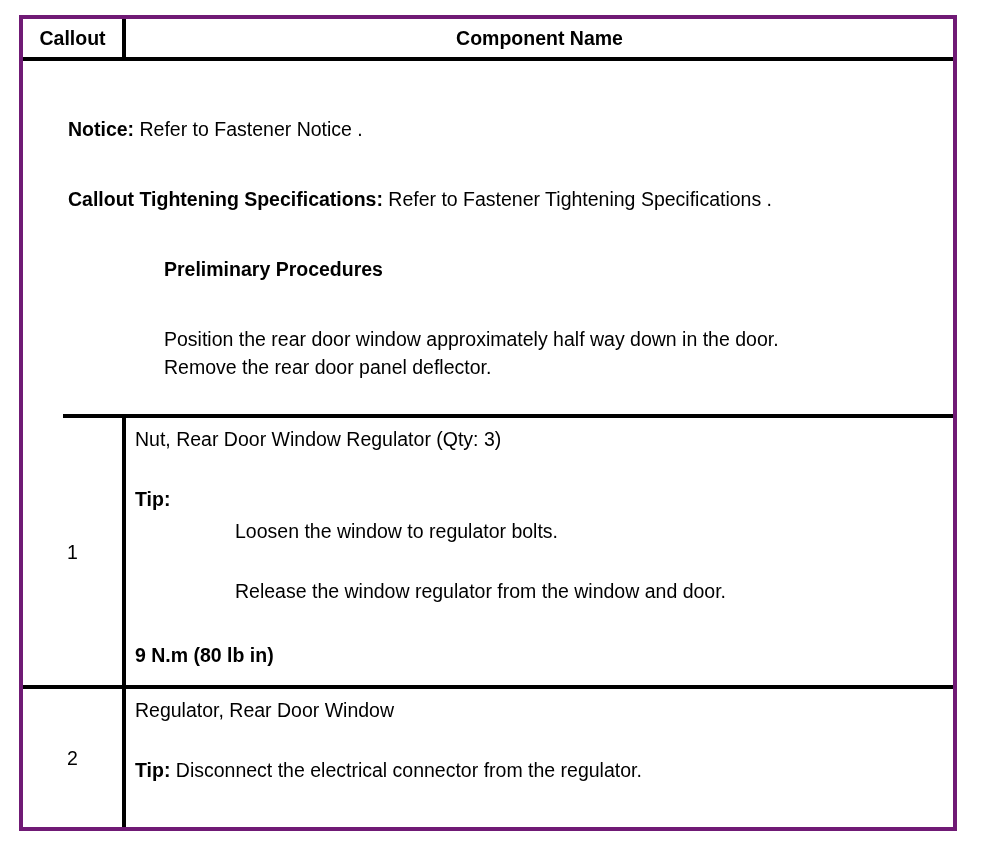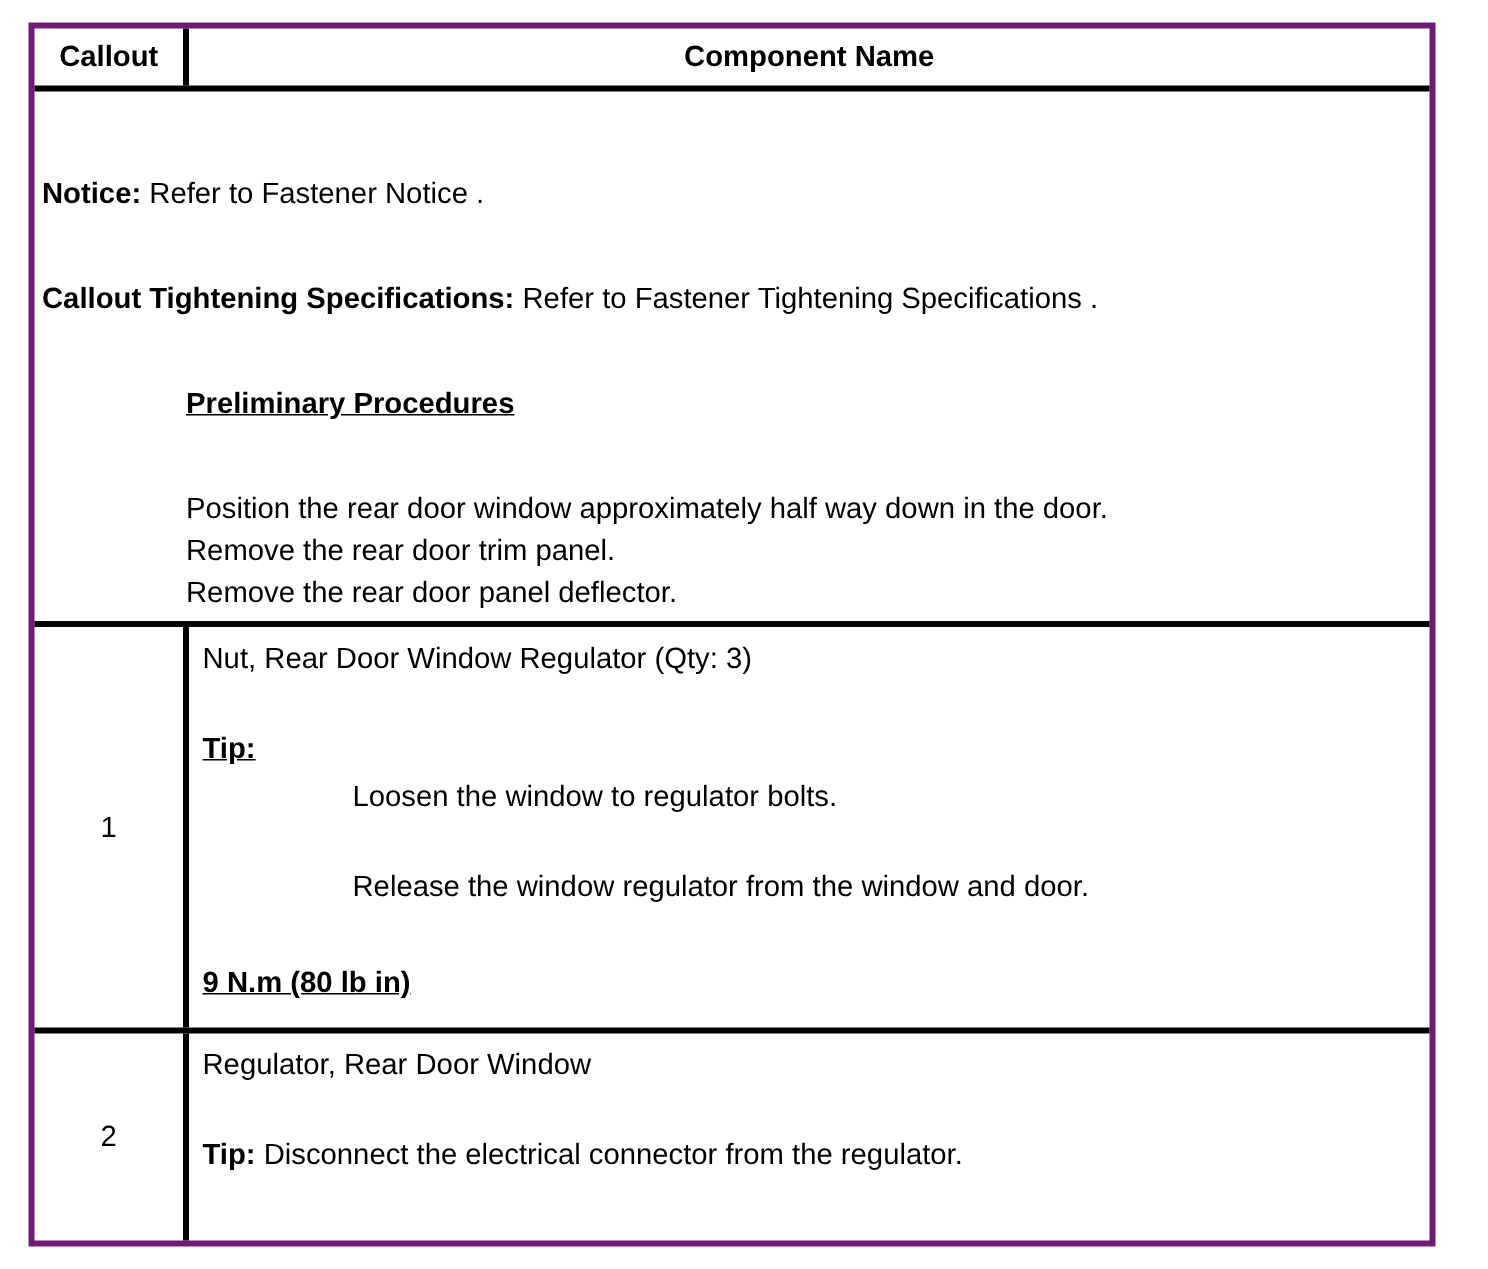--- a/index.html
+++ b/index.html
@@ -18,35 +18,36 @@
     color: #000000;
     font-size: 19.5px; line-height: 28px;
   }
 
   .row { display: flex; }
   .header-row { height: 42px; border-bottom: 4px solid #000000; flex: none; }
   .preamble-row {
     display: block;
     height: 357px; border-bottom: 4px solid #000000; flex: none;
     padding: 54px 6px 5px 5px;
+    margin-left: 40px;
   }
   .row-1 { height: 271px; border-bottom: 4px solid #000000; flex: none; }
   .row-2 { flex: 1; }
 
   .callout-cell {
     width: 103px; flex: none;
     border-right: 4px solid #000000;
     display: flex; align-items: center; justify-content: center;
   }
   .component-cell { flex: 1; min-width: 0; }
   .header-cell { font-weight: bold; display: flex; align-items: center; justify-content: center; }
   .body-row .component-cell { padding: 7px 8px 8px 9px; }
 
   .para { white-space: nowrap; }
-  .bold { font-weight: bold; text-decoration: underline; }
+  .bold { font-weight: bold; }
   .gap-top { margin-top: 42px; }
   .preamble-indent { margin-left: 96px; }
 
   .tip-label { margin-top: 32px; }
   .tip-item { margin-left: 100px; }
   .tip-item-first { margin-top: 4px; }
   .tip-item-next { margin-top: 32px; }
   .torque-line { margin-top: 36px; }
   .row2-tip { margin-top: 32px; }
 </style>
@@ -63,21 +64,20 @@
 
     <div class="preamble-row">
       <p class="para"><b>Notice:</b><span> Refer to Fastener Notice .</span></p>
 
       <p class="para gap-top"><b>Callout Tightening Specifications:</b><span> Refer to Fastener Tightening Specifications .</span></p>
 
       <p class="para bold gap-top preamble-indent">Preliminary Procedures</p>
 
       <div class="gap-top preamble-indent">
         <p class="para">Position the rear door window approximately half way down in the door.</p>
-        <p class="para">Remove the rear door trim panel.</p>
         <p class="para">Remove the rear door panel deflector.</p>
       </div>
     </div>
 
     <div class="row body-row row-1">
       <div class="callout-cell">1</div>
       <div class="component-cell">
         <p class="para">Nut, Rear Door Window Regulator (Qty: 3)</p>
         <p class="para bold tip-label">Tip:</p>
         <p class="para tip-item tip-item-first">Loosen the window to regulator bolts.</p>

